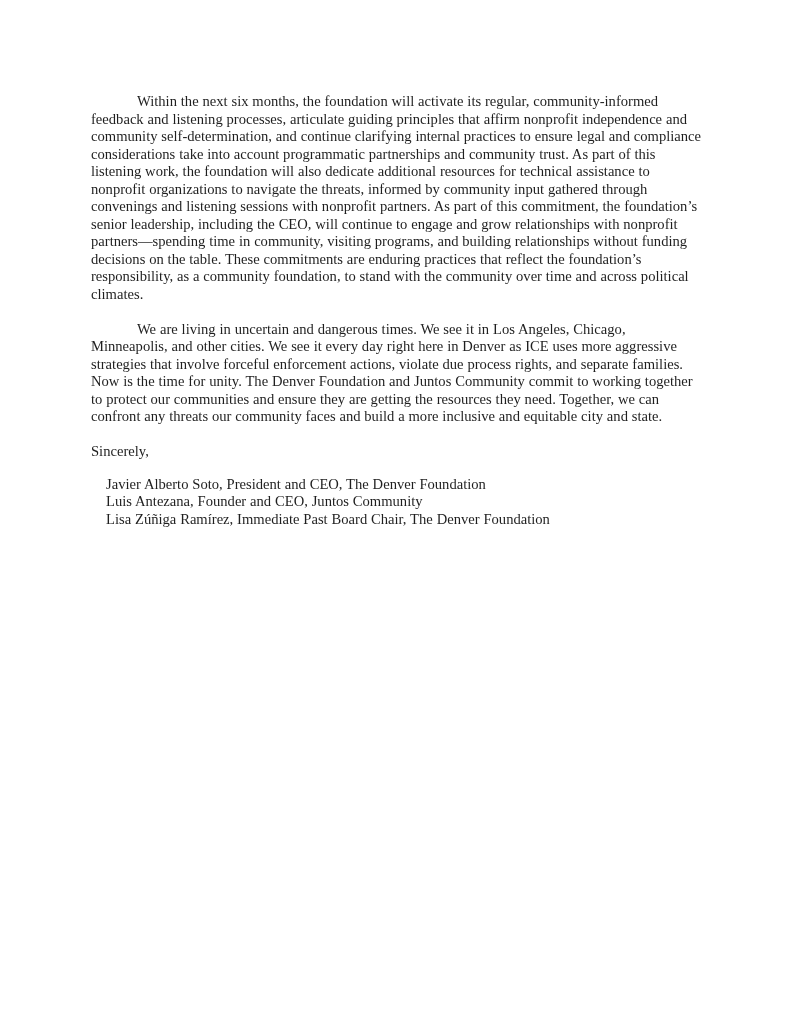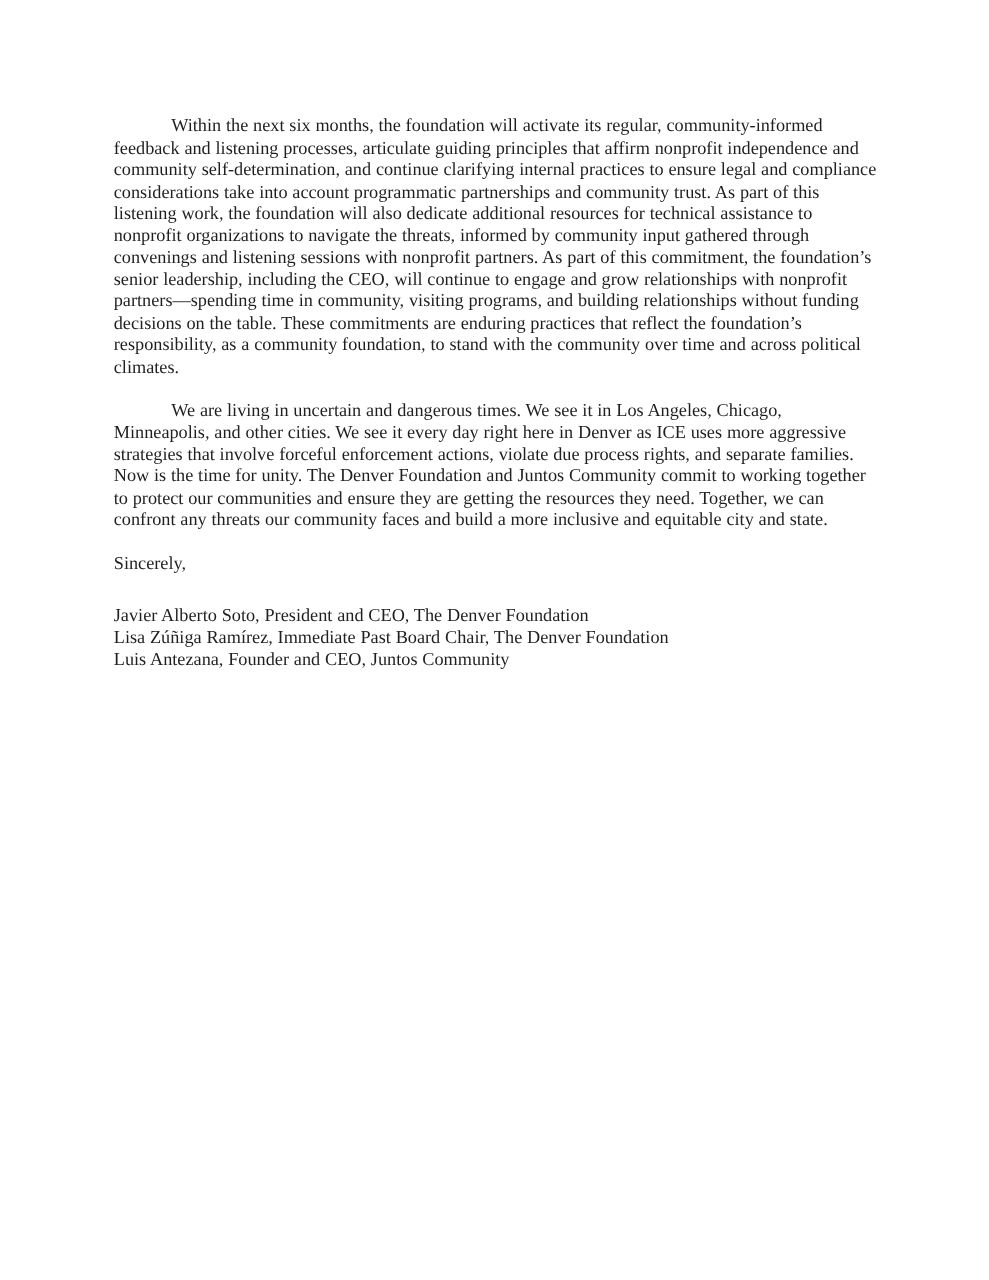--- a/index.html
+++ b/index.html
@@ -25,36 +25,36 @@
     font-size: 14.6px;
     line-height: 17.5px;
     text-align: left;
     word-spacing: 0.2px;
   }
   .para {
     margin: 0 0 17.5px 0;
     text-indent: 46px;
   }
   .closing {
-    margin: 0 0 24px 0;
+    margin: 0 0 3px 0;
   }
   .signature-block {
-    margin: 0;
+    margin: 15px;
   }
   .signature-line {
     margin: 0;
   }
 </style>
 </head>
 <body>
 
 <div class="page">
   <div class="content">
     <p class="para">Within the next six months, the foundation will activate its regular, community-informed feedback and listening processes, articulate guiding principles that affirm nonprofit independence and community self-determination, and continue clarifying internal practices to ensure legal and compliance considerations take into account programmatic partnerships and community trust. As part of this listening work, the foundation will also dedicate additional resources for technical assistance to nonprofit organizations to navigate the threats, informed by community input gathered through convenings and listening sessions with nonprofit partners. As part of this commitment, the foundation’s senior leadership, including the CEO, will continue to engage and grow relationships with nonprofit partners—spending time in community, visiting programs, and building relationships without funding decisions on the table. These commitments are enduring practices that reflect the foundation’s responsibility, as a community foundation, to stand with the community over time and across political climates.</p>
     <p class="para">We are living in uncertain and dangerous times. We see it in Los Angeles, Chicago, Minneapolis, and other cities. We see it every day right here in Denver as ICE uses more aggressive strategies that involve forceful enforcement actions, violate due process rights, and separate families. Now is the time for unity. The Denver Foundation and Juntos Community commit to working together to protect our communities and ensure they are getting the resources they need. Together, we can confront any threats our community faces and build a more inclusive and equitable city and state.</p>
     <p class="closing">Sincerely,</p>
     <div class="signature-block">
       <p class="signature-line">Javier Alberto Soto, President and CEO, The Denver Foundation</p>
+      <p class="signature-line">Luis Antezana, Founder and CEO, Juntos Community</p>
       <p class="signature-line">Lisa Zúñiga Ramírez, Immediate Past Board Chair, The Denver Foundation</p>
-      <p class="signature-line">Luis Antezana, Founder and CEO, Juntos Community</p>
     </div>
   </div>
 </div>
 
 </body></html>

